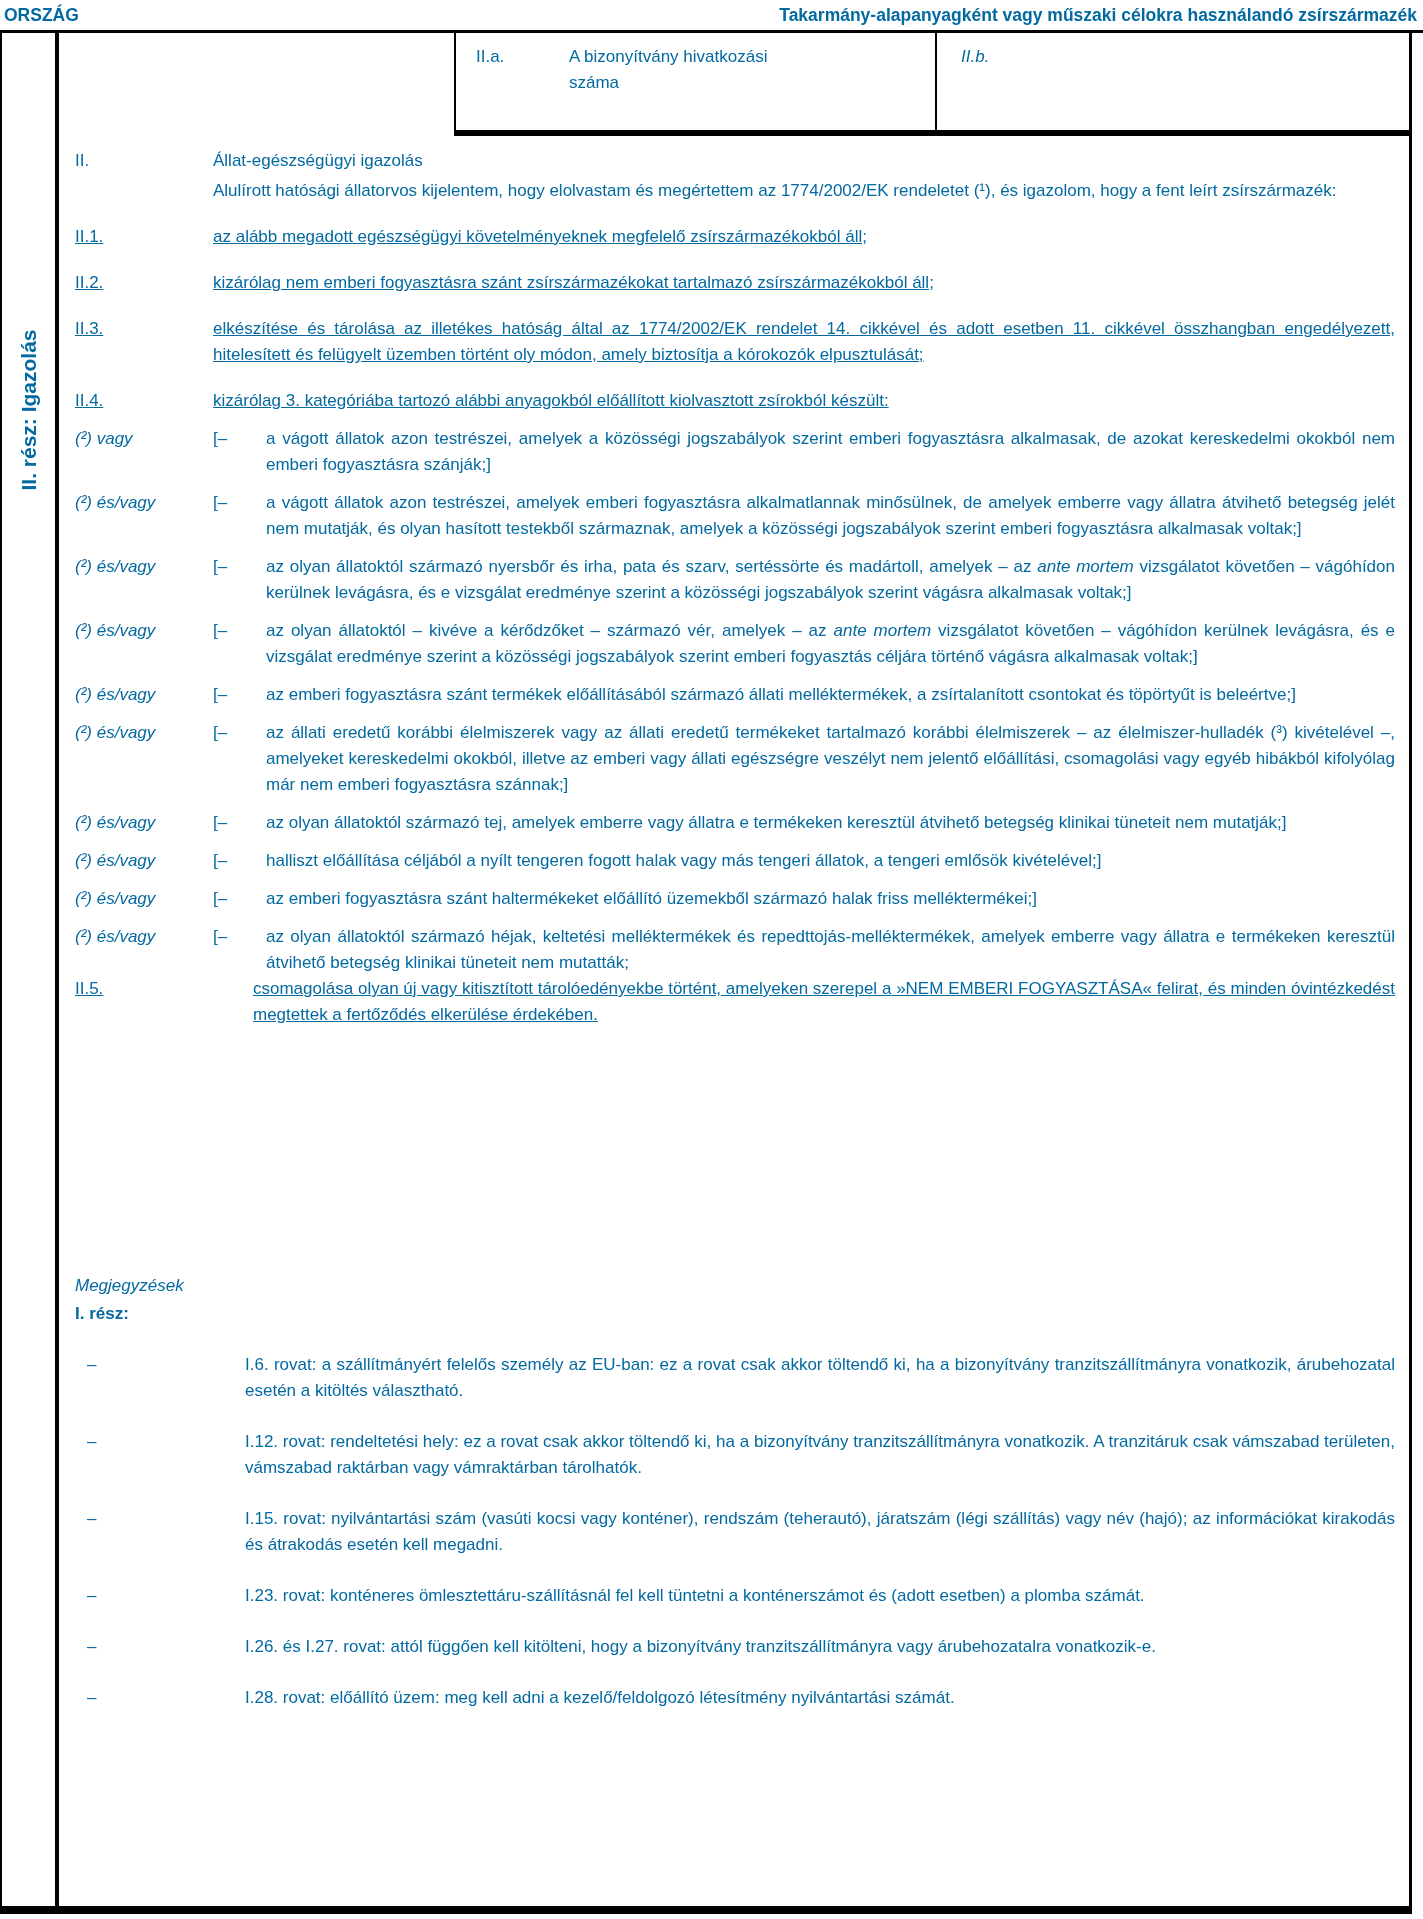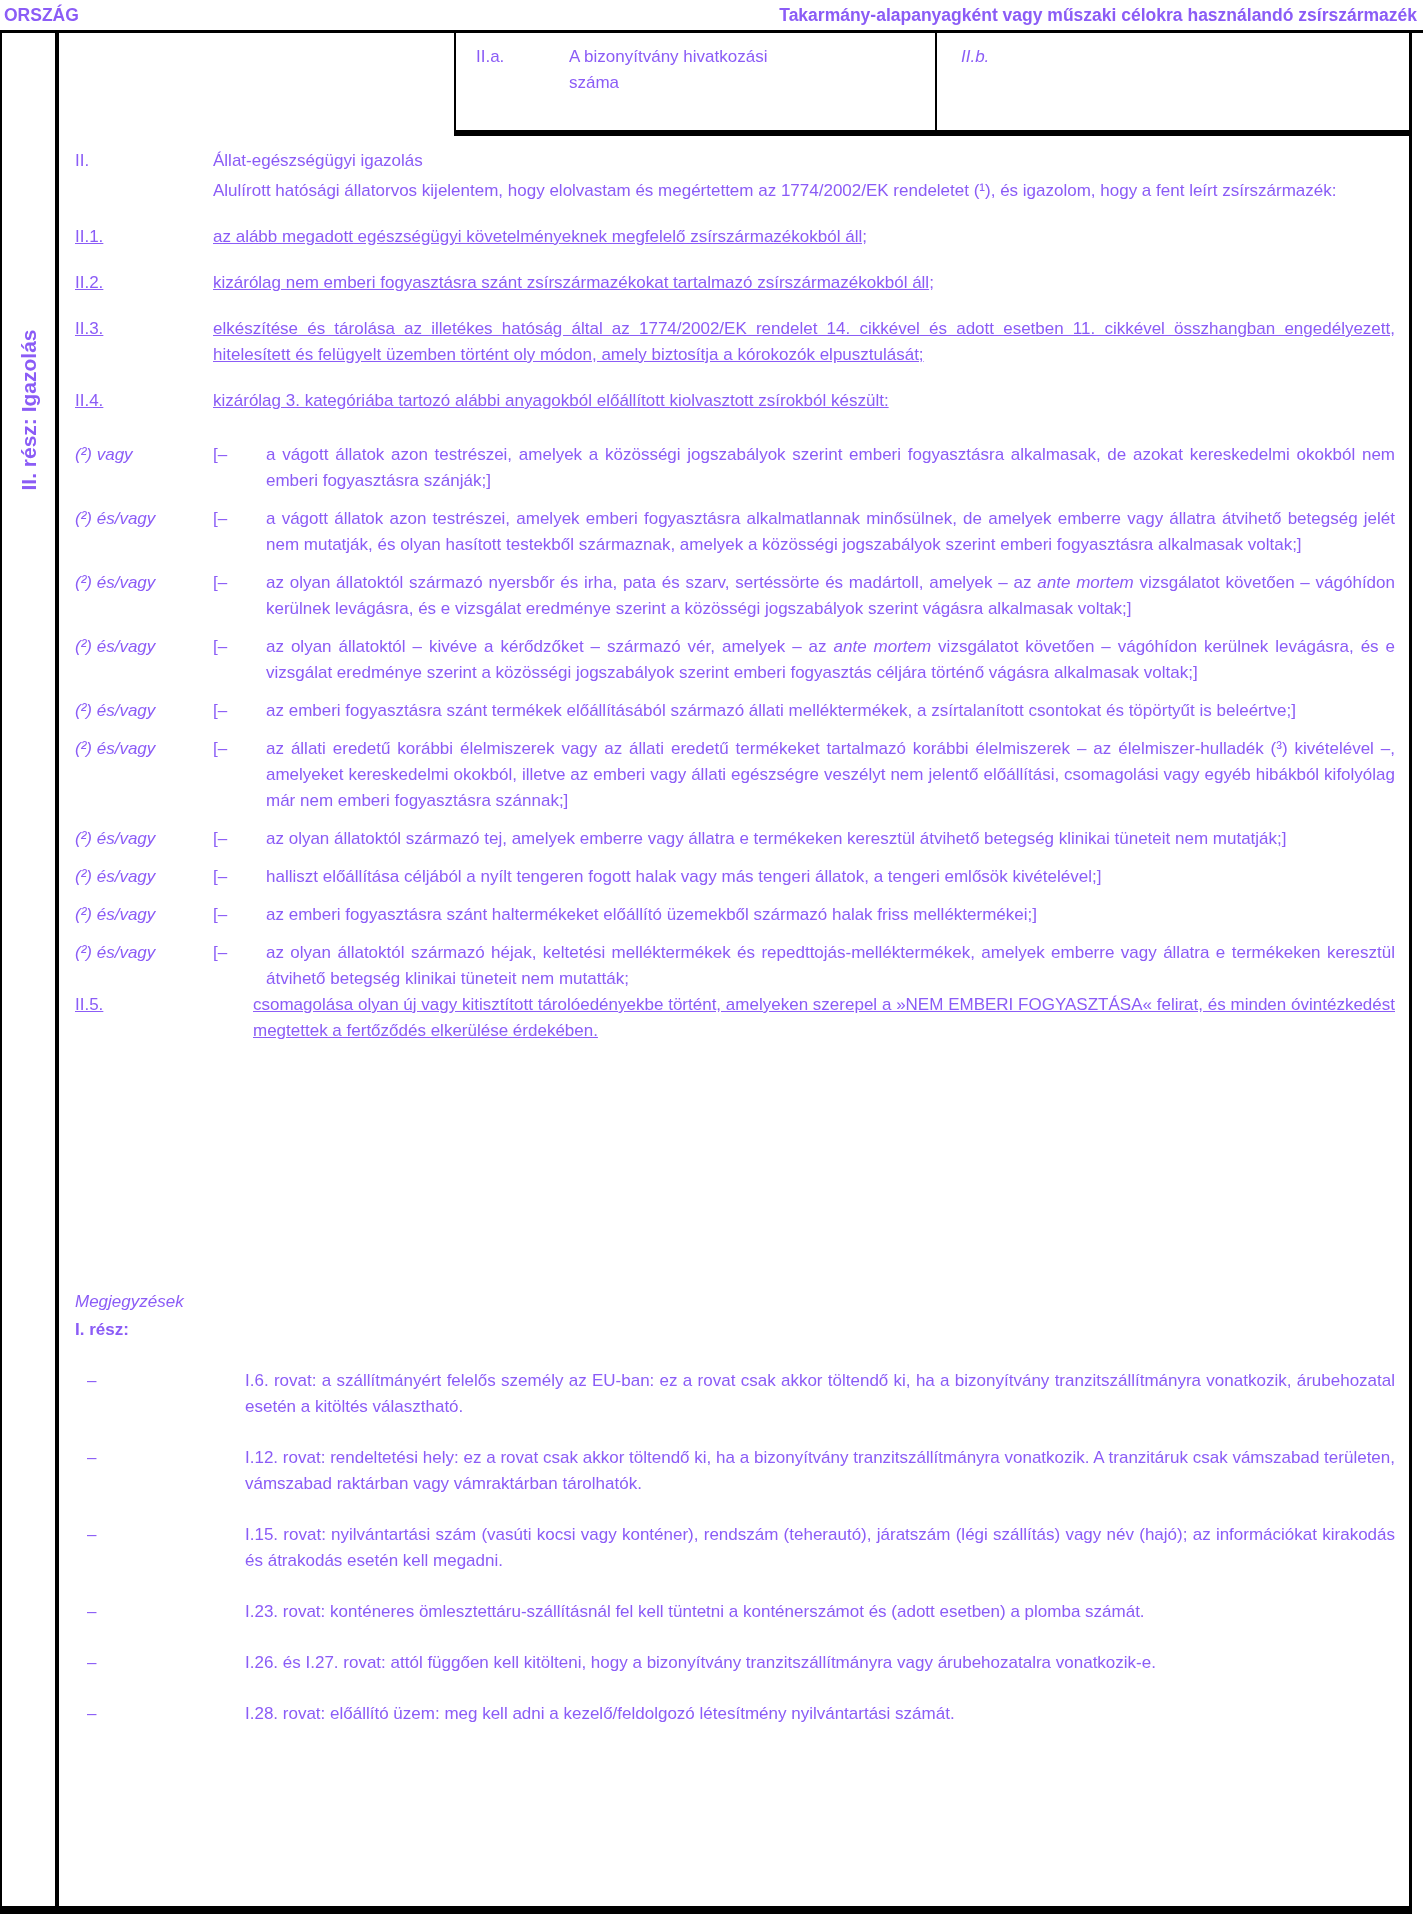--- a/index.html
+++ b/index.html
@@ -1,19 +1,19 @@
 <!DOCTYPE html>
 <html><head>
 <meta charset="utf-8">
 <style>
   html,body { margin:0; padding:0; background:#fff; }
   .page {
     position:relative; width:1423px; height:1919px; background:#ffffff;
     font-family:"Liberation Sans","DejaVu Sans",sans-serif;
-    font-size:17px; line-height:26px; color:#8b5cf6; overflow:hidden;
+    font-size:17px; line-height:26px; color:#0369a1; overflow:hidden;
   }
   .top-header {
     position:absolute; top:4px; left:4px; right:6px;
     display:flex; justify-content:space-between;
     font-weight:bold; font-size:17.5px; line-height:22px;
   }
   .top-rule { position:absolute; top:30px; left:0; width:1423px; height:3px; background:#000; }
   .bottom-rule { position:absolute; left:0; top:1906px; width:1412px; height:8px; background:#000; }
 
   .side-strip {
@@ -48,21 +48,21 @@
 
   .content { position:relative; padding:115px 14px 0 16px; }
 
   .row      { display:grid; grid-template-columns:138px 1fr; }
   .row.opt  { display:grid; grid-template-columns:138px 53px 1fr; }
   .txt      { text-align:justify; }
   .sec-title { margin-top:0; }
   .intro    { margin-top:4px; }
   .clause   { margin-top:20px;text-decoration:underline; }
   .opt      { margin-top:12px; }
-  #options  { margin-top:28px; }
+  #options  { margin-top:12px; }
   .closing  { margin-top:0;gap:40px; }
   .marker   { font-style:italic; white-space:nowrap; }
   .it       { font-style:italic; }
 
   .spacer { height:245px; }
   .notes-heading { font-style:italic; }
   .notes-part    { font-weight:bold; margin-top:2px; }
   .note-row { display:grid; grid-template-columns:170px 1fr; margin-top:25px; }
   .note-row .dash { padding-left:12px; }
 </style>

